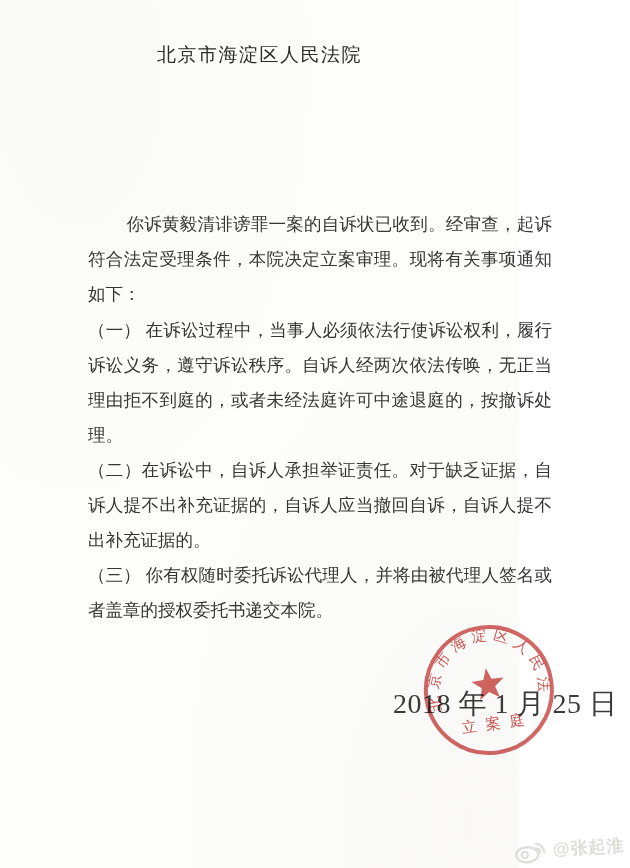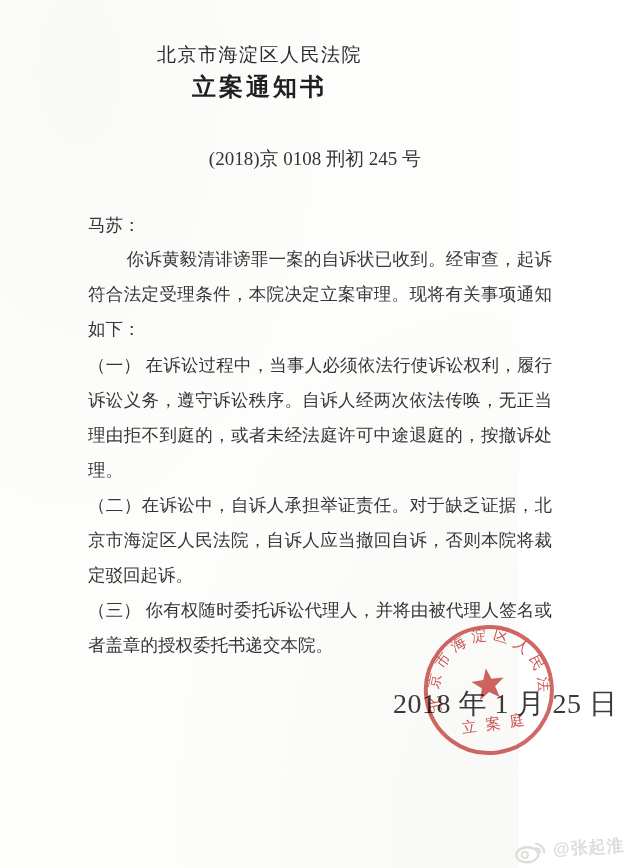--- a/index.html
+++ b/index.html
@@ -124,29 +124,26 @@
     white-space: nowrap;
   }
 </style>
 </head>
 <body>
 
 <div class="page">
 
   <div class="court-name">北京市海淀区人民法院</div>
 
-  <div class="doc-title">立案通知书</div>
 
-  <div class="case-number">(2018)京 0108 刑初 245 号</div>
 
   <div class="body-text">
-    <p>马苏：</p>
     <p class="indent">你诉黄毅清诽谤罪一案的自诉状已收到。经审查，起诉符合法定受理条件，本院决定立案审理。现将有关事项通知如下：</p>
     <p>（一） 在诉讼过程中，当事人必须依法行使诉讼权利，履行诉讼义务，遵守诉讼秩序。自诉人经两次依法传唤，无正当理由拒不到庭的，或者未经法庭许可中途退庭的，按撤诉处理。</p>
-    <p>（二）在诉讼中，自诉人承担举证责任。对于缺乏证据，北京市海淀区人民法院，自诉人应当撤回自诉，否则本院将裁定驳回起诉。</p>
+    <p>（二）在诉讼中，自诉人承担举证责任。对于缺乏证据，自诉人提不出补充证据的，自诉人应当撤回自诉，自诉人提不出补充证据的。</p>
     <p>（三） 你有权随时委托诉讼代理人，并将由被代理人签名或者盖章的授权委托书递交本院。</p>
   </div>
 
   <div class="issue-date">2018 年 1 月 25 日</div>
 
   <svg class="seal" viewBox="0 0 144 142" xmlns="http://www.w3.org/2000/svg">
     <defs>
       <path id="seal-arc" d="M 25 87 A 50 50 0 1 1 119 87" fill="none"></path>
     </defs>
     <circle cx="72" cy="70" r="63" fill="none" stroke="#c5403c" stroke-width="4" stroke-opacity="0.9"></circle>

